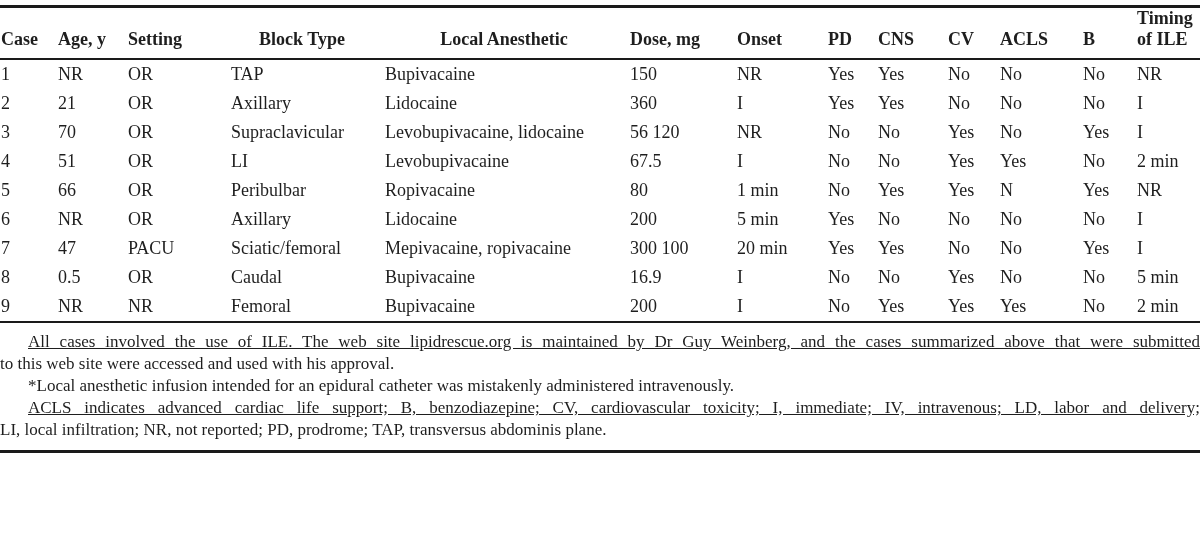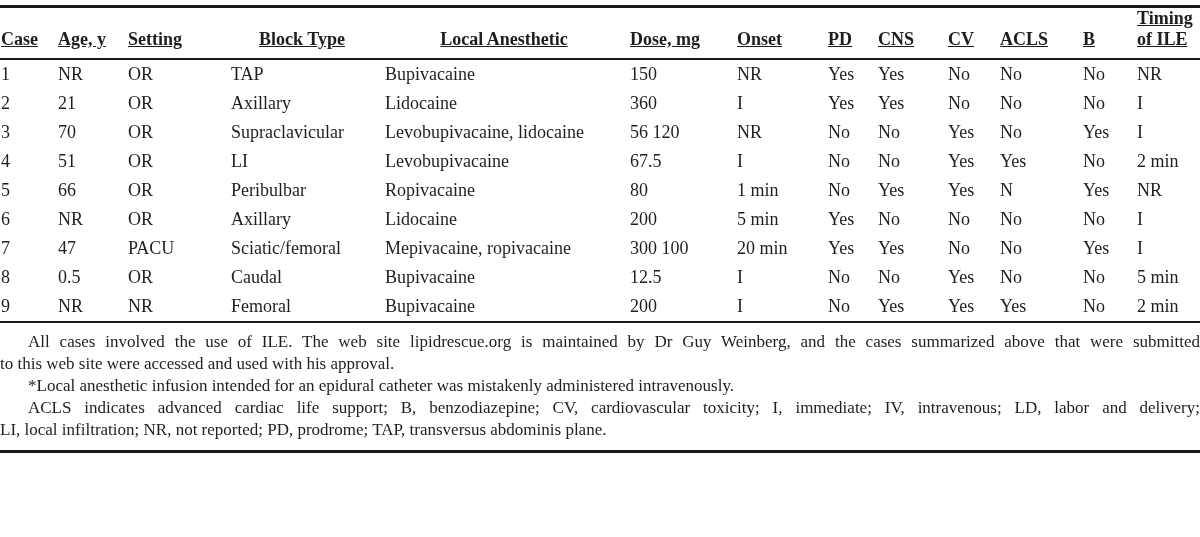--- a/index.html
+++ b/index.html
@@ -13,21 +13,21 @@
     width:1200px;border-collapse:collapse;table-layout:fixed;
     border-top:3px solid #1a1a1a;
   }
   col.w-case{width:56px}col.w-age{width:70px}col.w-setting{width:100px}
   col.w-block{width:152px}col.w-anesthetic{width:252px}col.w-dose{width:98px}
   col.w-onset{width:92px}col.w-pd{width:48px}col.w-cns{width:70px}
   col.w-cv{width:52px}col.w-acls{width:82px}col.w-b{width:54px}col.w-timing{width:74px}
   thead th{
     vertical-align:bottom;border-bottom:2px solid #1a1a1a;
     font-size:18px;font-weight:bold;text-align:left;
-    height:51px;padding:0 0 8px 0;box-sizing:border-box;white-space:nowrap;text-decoration:underline;
+    height:51px;padding:0 0 8px 0;box-sizing:border-box;white-space:nowrap;
   }
   thead th div{line-height:21px;}
   td{
     font-size:18px;line-height:29px;height:29px;padding:0;
     box-sizing:border-box;white-space:nowrap;overflow:hidden;vertical-align:middle;
   }
   tbody tr:last-child td{border-bottom:2px solid #1a1a1a;}
   
   .c0{padding-left:1px}.c1{padding-left:2px}.c2{padding-left:2px}
   .c3{padding-left:5px}.c4{padding-left:7px}
@@ -36,21 +36,21 @@
   .c9{padding-left:10px}.c10{padding-left:10px}.c11{padding-left:11px}.c12{padding-left:11px}
   th.c3,th.c4{text-align:center;padding-left:0;}
   
   .footnotes{
     border-bottom:3px solid #1a1a1a;
     padding:8px 0 9px 0;font-size:17px;
   }
   .footnote + .footnote{margin-top:0;}
   .fn-line{line-height:22px;}
   .fn-line.indent{padding-left:28px;}
-  .fn-line.justify{text-align:justify;text-align-last:justify;}
+  .fn-line.justify{text-align:justify;text-align-last:justify;text-decoration:underline;}
 </style>
 </head>
 <body>
 
 <div class="page">
   <table>
     <colgroup>
       <col class="w-case">
         <col class="w-age">
         <col class="w-setting">
@@ -214,21 +214,21 @@
           <td class="c10">No</td>
           <td class="c11">Yes</td>
           <td class="c12">I</td>
         </tr>
         <tr>
           <td class="c0">8</td>
           <td class="c1">0.5</td>
           <td class="c2">OR</td>
           <td class="c3">Caudal</td>
           <td class="c4">Bupivacaine</td>
-          <td class="c5">12.5</td>
+          <td class="c5">16.9</td>
           <td class="c6">I</td>
           <td class="c7">No</td>
           <td class="c8">No</td>
           <td class="c9">Yes</td>
           <td class="c10">No</td>
           <td class="c11">No</td>
           <td class="c12">5 min</td>
         </tr>
         <tr>
           <td class="c0">9</td>

